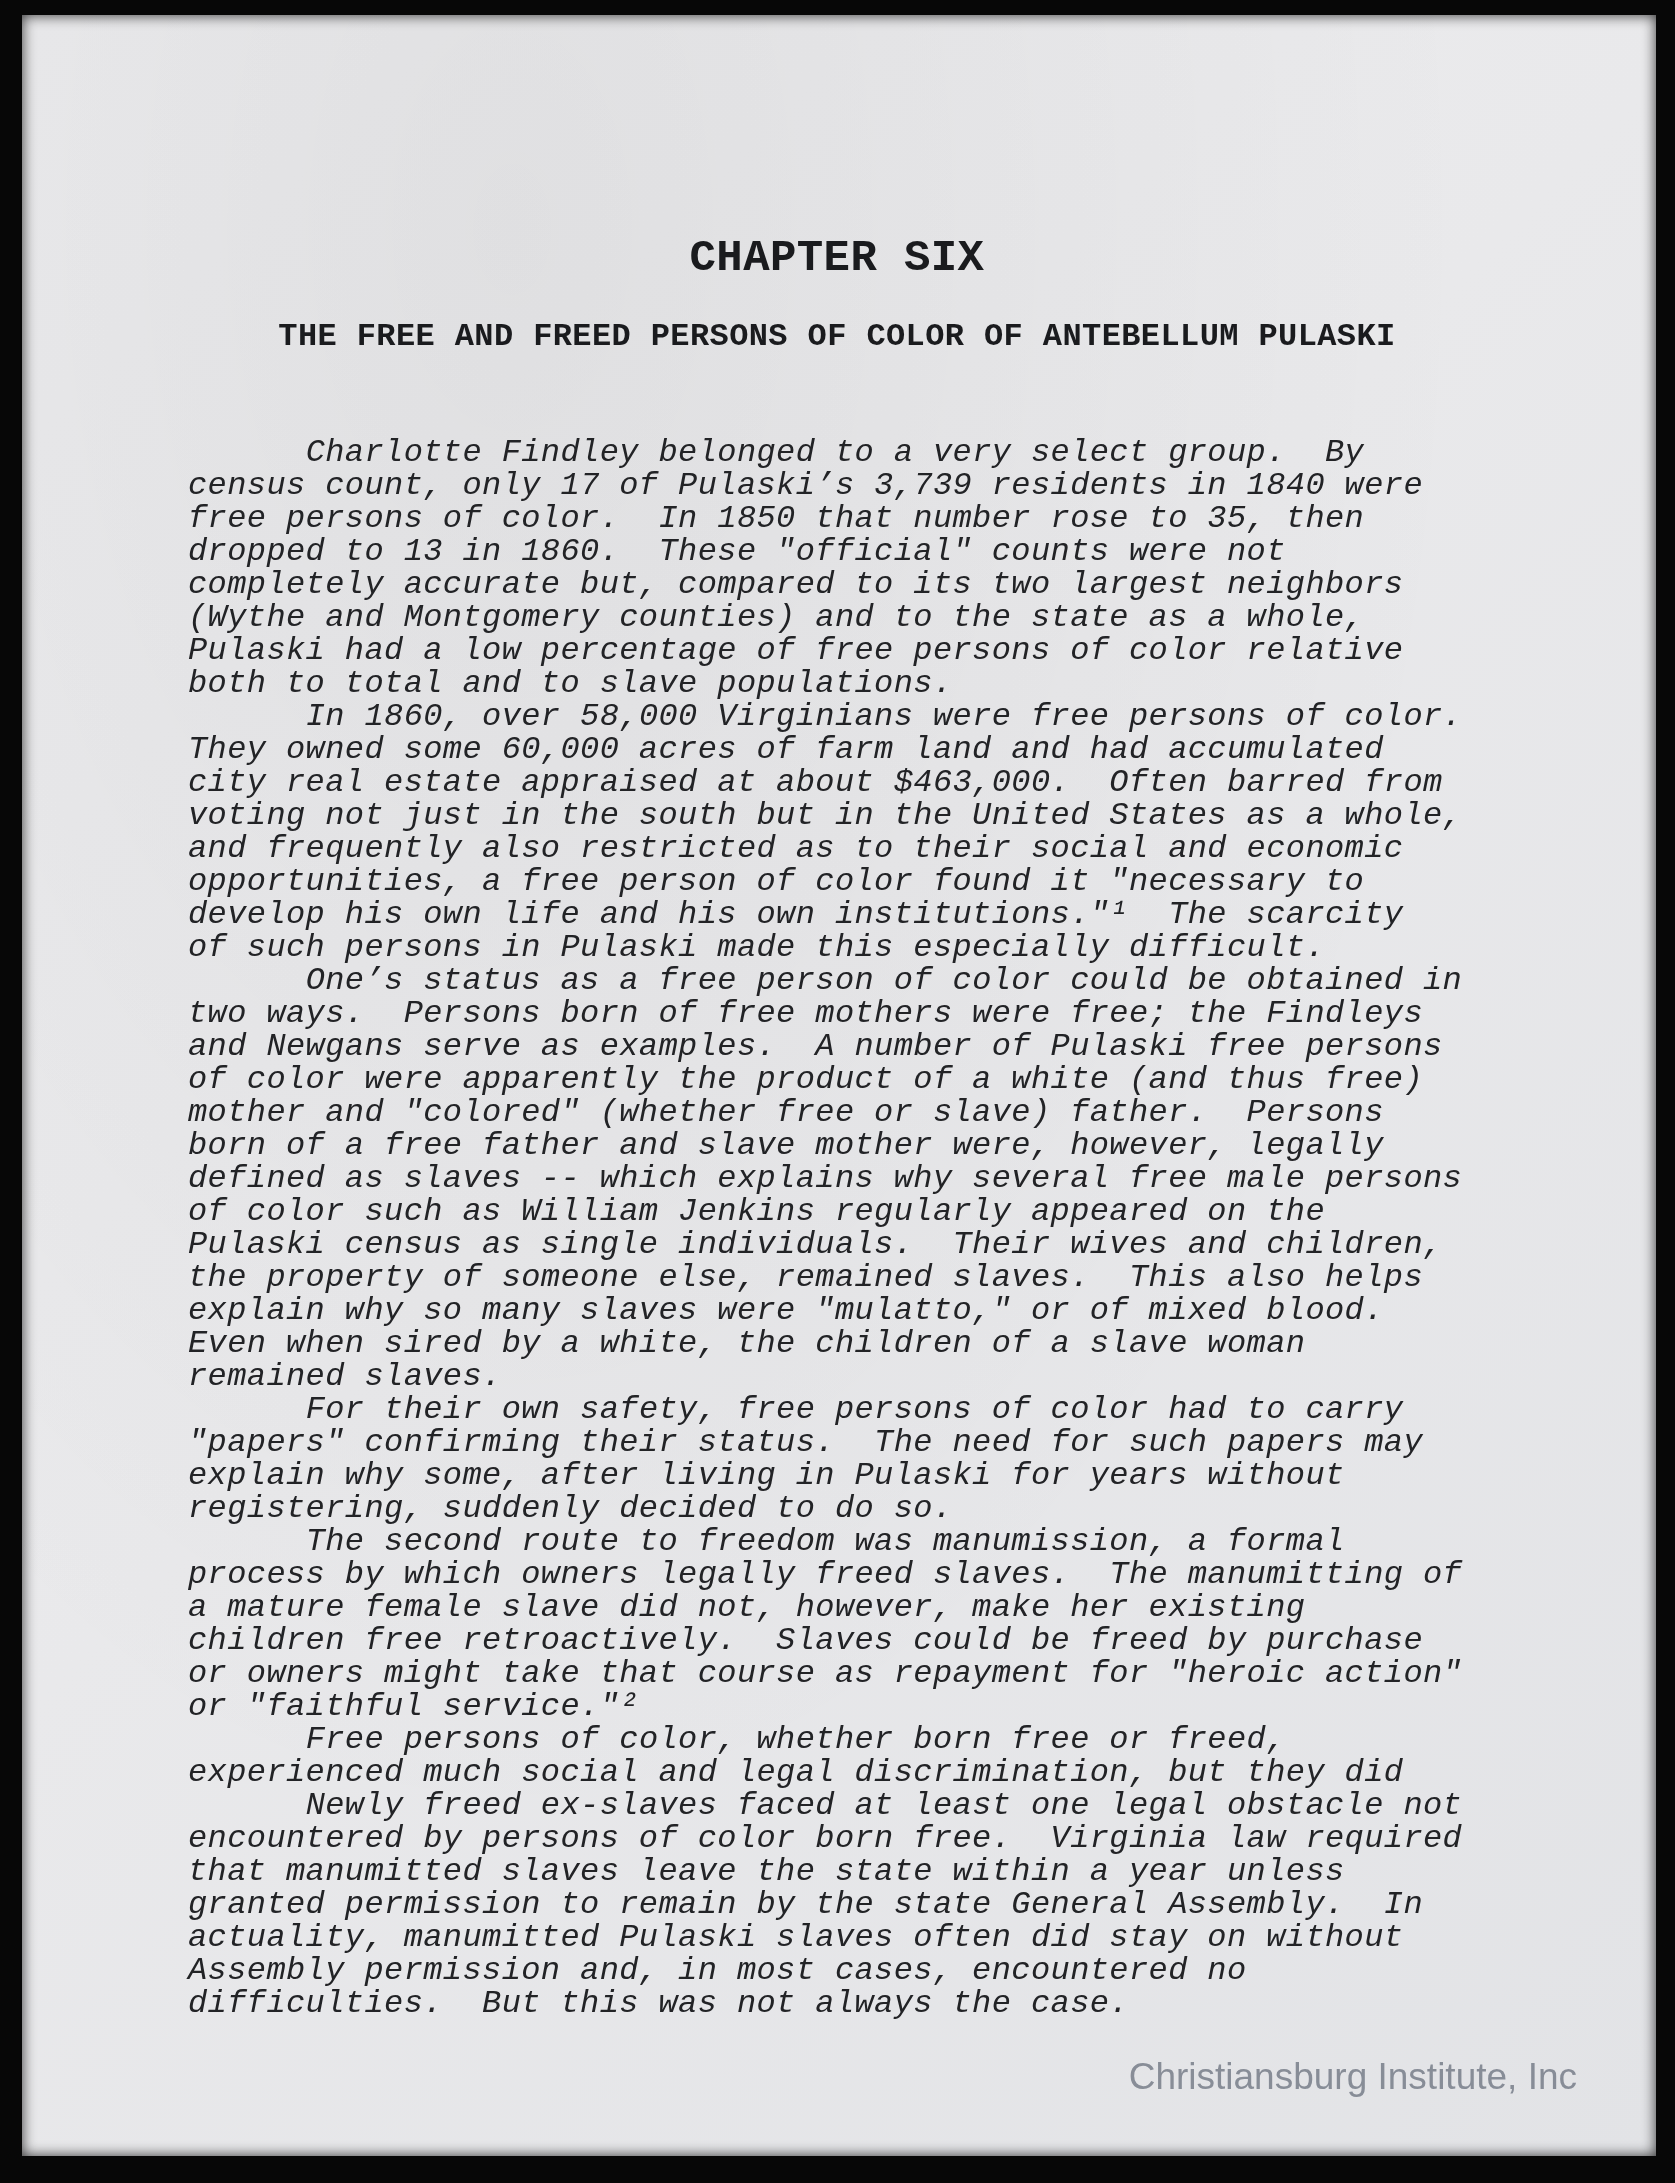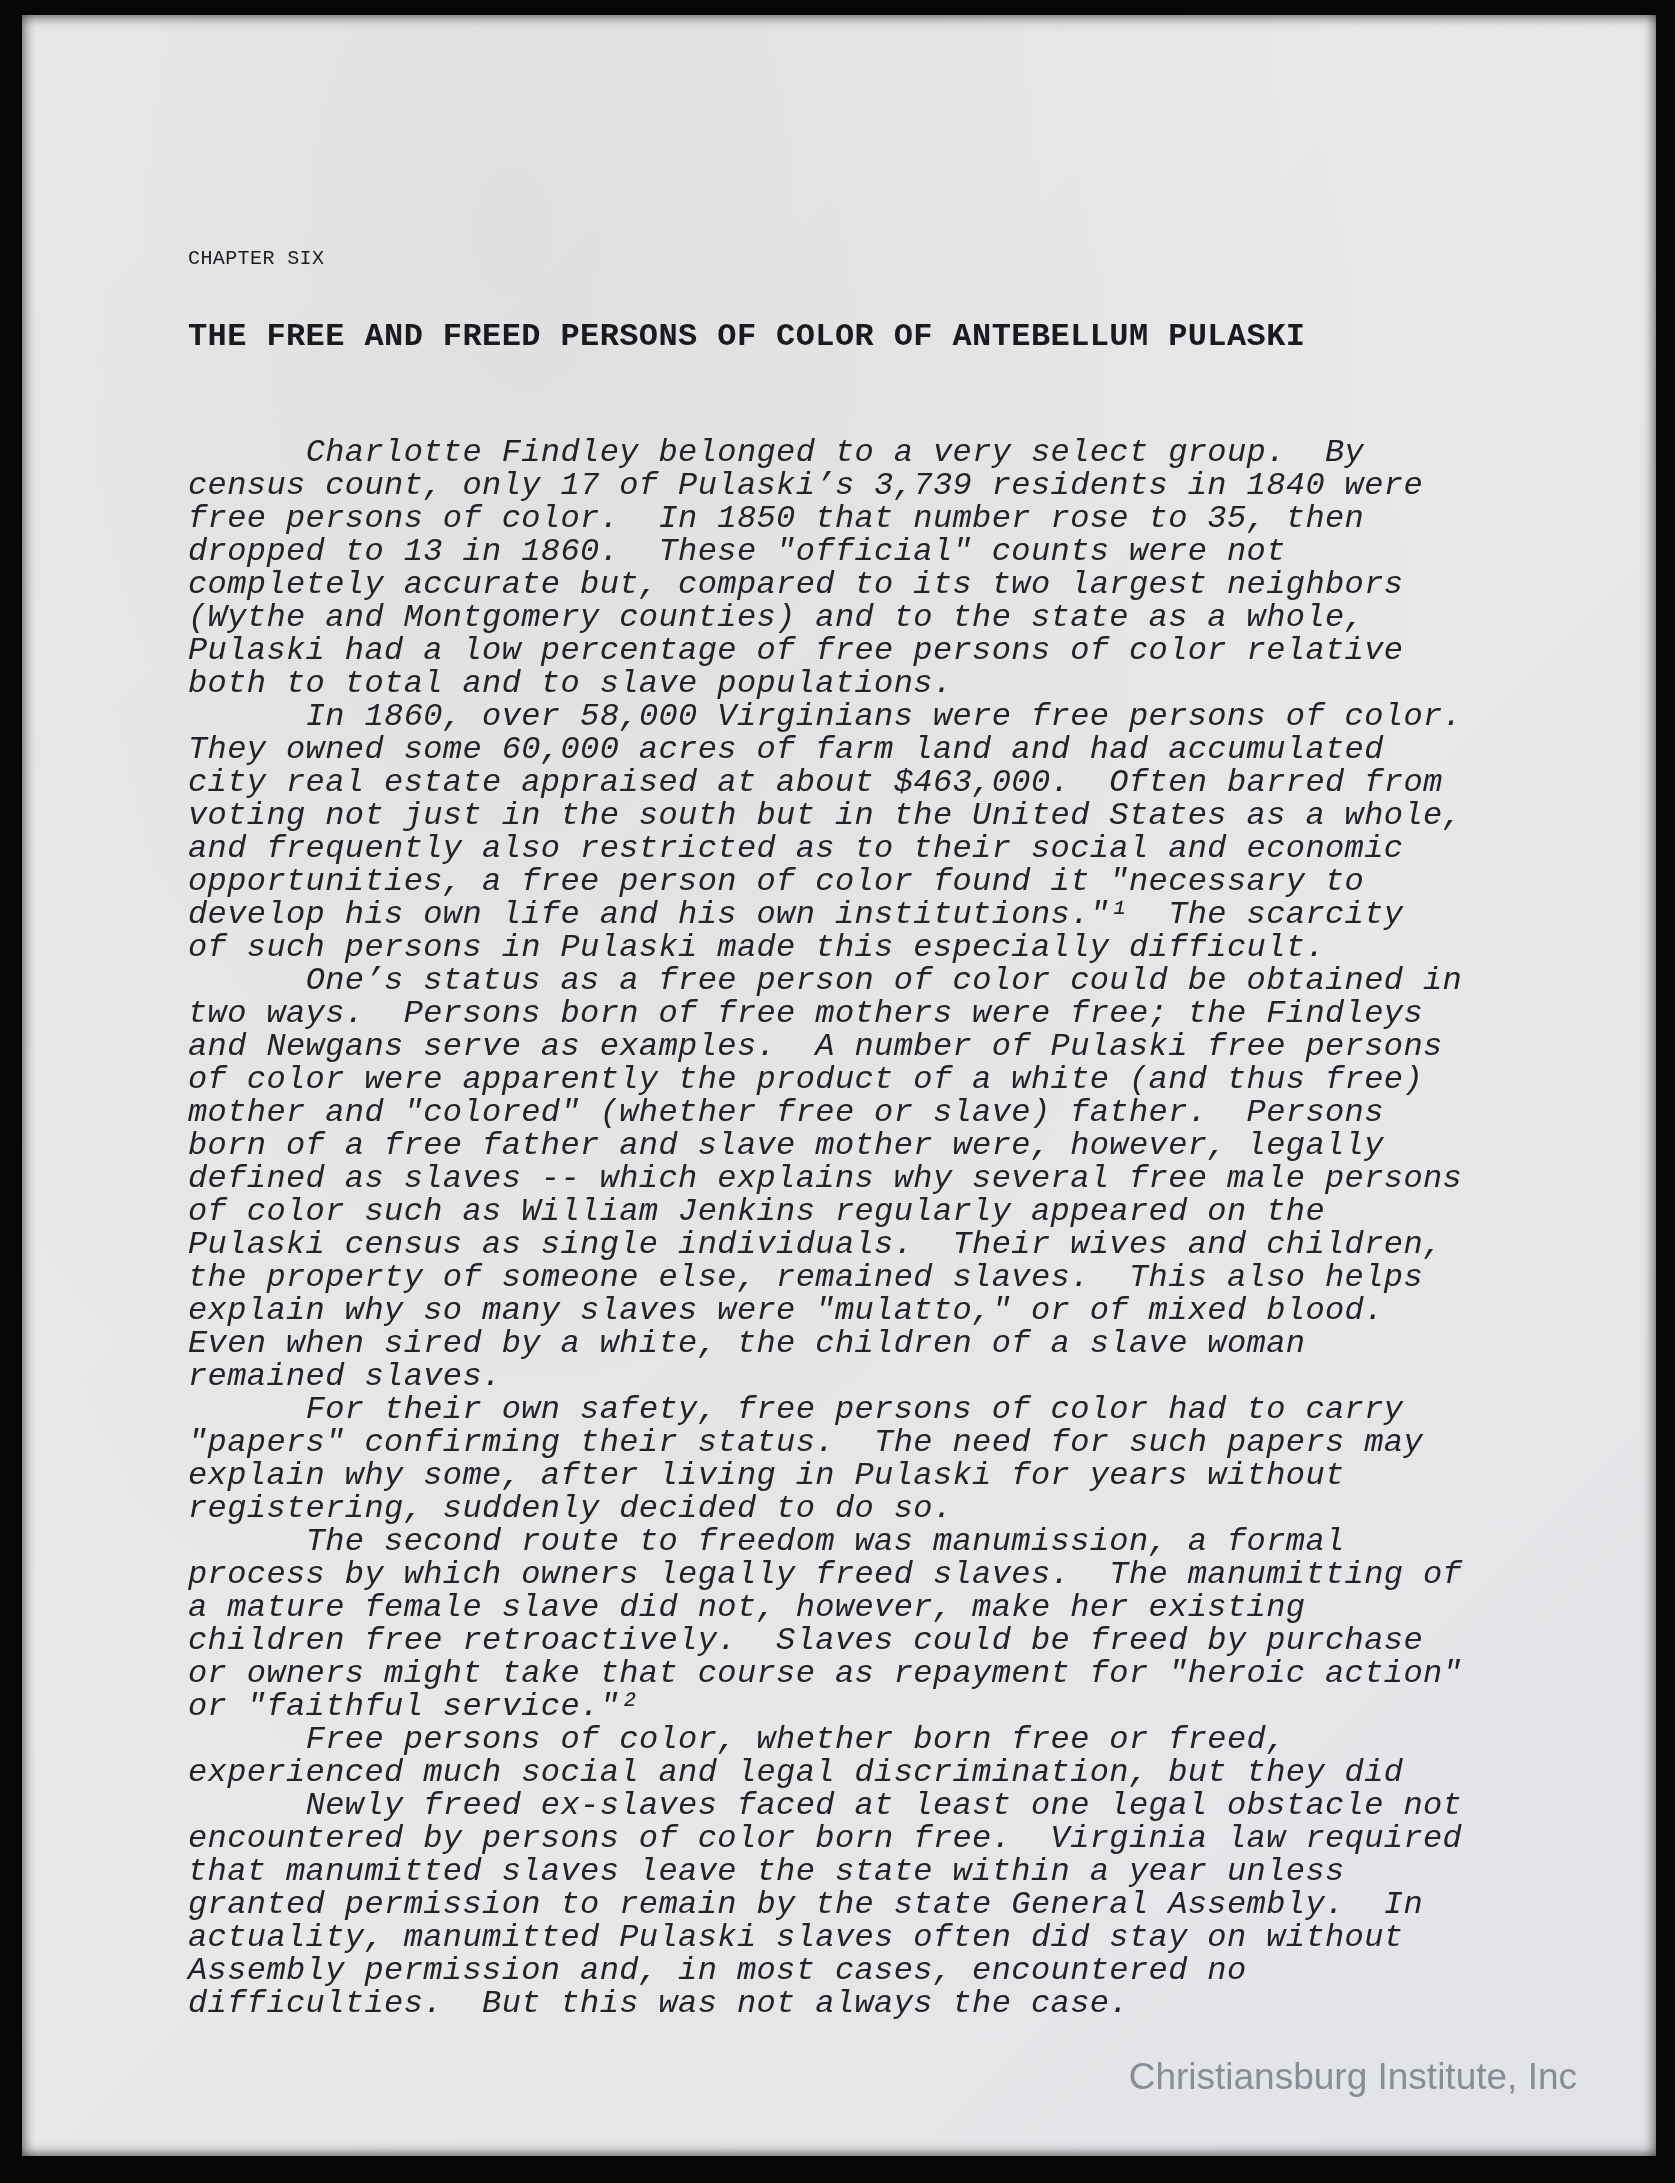--- a/index.html
+++ b/index.html
@@ -30,27 +30,28 @@
     top: 227px;
     width: 1298px;
     font-family: "Liberation Mono", "DejaVu Sans Mono", monospace;
     font-size: 32px;
     line-height: 33px;
     letter-spacing: 0.4px;
     color: var(--ink, #222326);
   }
   .chapter {
     margin: 0 0 45px 0;
-    font-size: 20px;
-    font-weight: normal;
+    text-align: center;
+    font-size: 44px;
+    font-weight: bold;
     color: #1a1b1e;
   }
   .doc-title {
     margin: 0 0 83px 0;
-    text-align: left;
+    text-align: center;
     font-size: 32px;
     font-weight: bold;
     color: #1a1b1e;
   }
   .body-text p {
     margin: 0;
     white-space: pre-wrap;
     font-style: italic;
   }
   .watermark {

